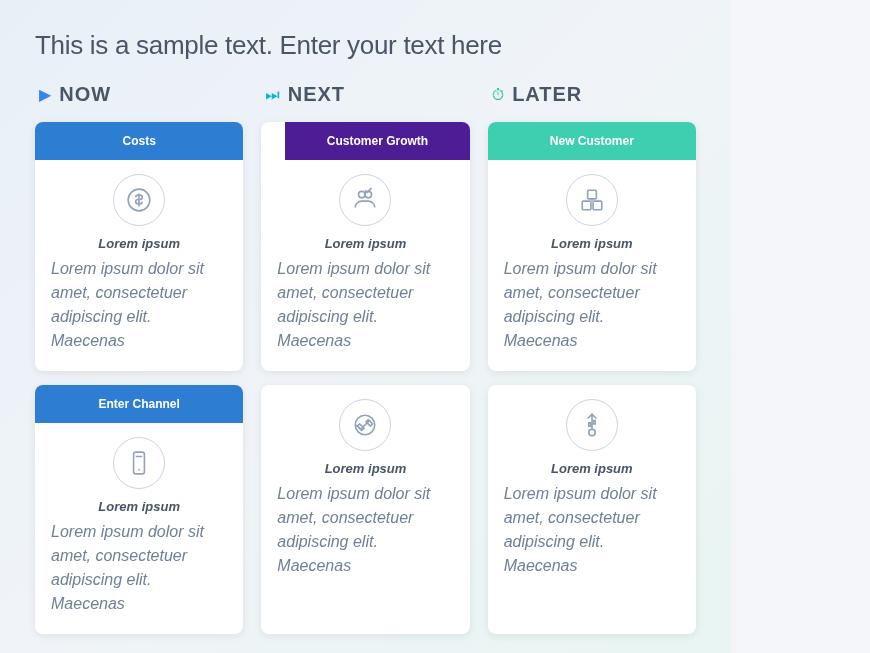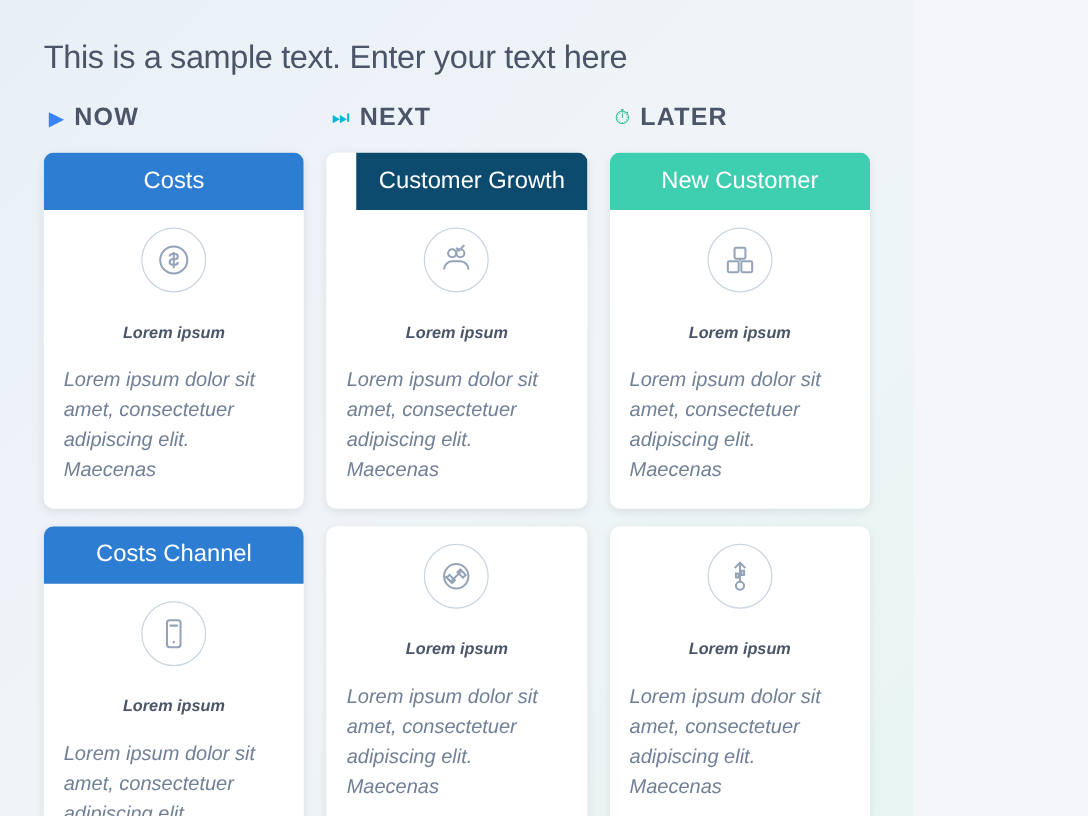--- a/index.html
+++ b/index.html
@@ -68,35 +68,35 @@
       border-radius: 8px;
       box-shadow: 0 2px 8px rgba(0,0,0,0.08);
       overflow: hidden;
       flex: 1;
     }
 
     .card-header {
       padding: 12px 16px;
       text-align: center;
       color: white;
-      font-size: 19px;
-      font-weight: 400;
+      font-size: 12px;
+      font-weight: 700;
     }
 
     .card-header.blue { background-color: #2d7dd2; }
-    .card-header.teal { background-color: #0c4a6e; margin-left: 24px; }
+    .card-header.teal { background-color: #4c1d95; margin-left: 24px; }
     .card-header.green { background-color: #3dcfb0; }
 
     .card-body {
       padding: 14px 16px 18px 16px;
       text-align: center;
       display: flex;
       flex-direction: column;
       align-items: center;
-      gap: 20px;
+      gap: 6px;
     }
 
     .card-icon-circle {
       width: 52px;
       height: 52px;
       border-radius: 50%;
       border: 1.5px solid #cbd5e0;
       display: flex;
       align-items: center;
       justify-content: center;
@@ -146,21 +146,21 @@
               <circle cx="12" cy="12" r="10"></circle>
               <path d="M12 6v12M9 9.5c0-1.1.9-2 2-2h2a2 2 0 0 1 0 4h-2a2 2 0 0 0 0 4h2a2 2 0 0 0 2-2"></path>
             </svg>
           </div>
           <div class="card-subtitle">Lorem ipsum</div>
           <div class="card-text">Lorem ipsum dolor sit amet, consectetuer adipiscing elit. Maecenas</div>
         </div>
       </div>
 
       <div class="card">
-        <div class="card-header blue">Costs Channel</div>
+        <div class="card-header blue">Enter Channel</div>
         <div class="card-body">
           <div class="card-icon-circle">
             <svg viewBox="0 0 24 24" fill="none" stroke="#94a3b8" stroke-width="1.5">
               <rect x="7" y="2" width="10" height="20" rx="2"></rect>
               <line x1="12" y1="18" x2="12" y2="18.5" stroke-linecap="round"></line>
               <line x1="9" y1="6" x2="15" y2="6"></line>
             </svg>
           </div>
           <div class="card-subtitle">Lorem ipsum</div>
           <div class="card-text">Lorem ipsum dolor sit amet, consectetuer adipiscing elit. Maecenas</div>

